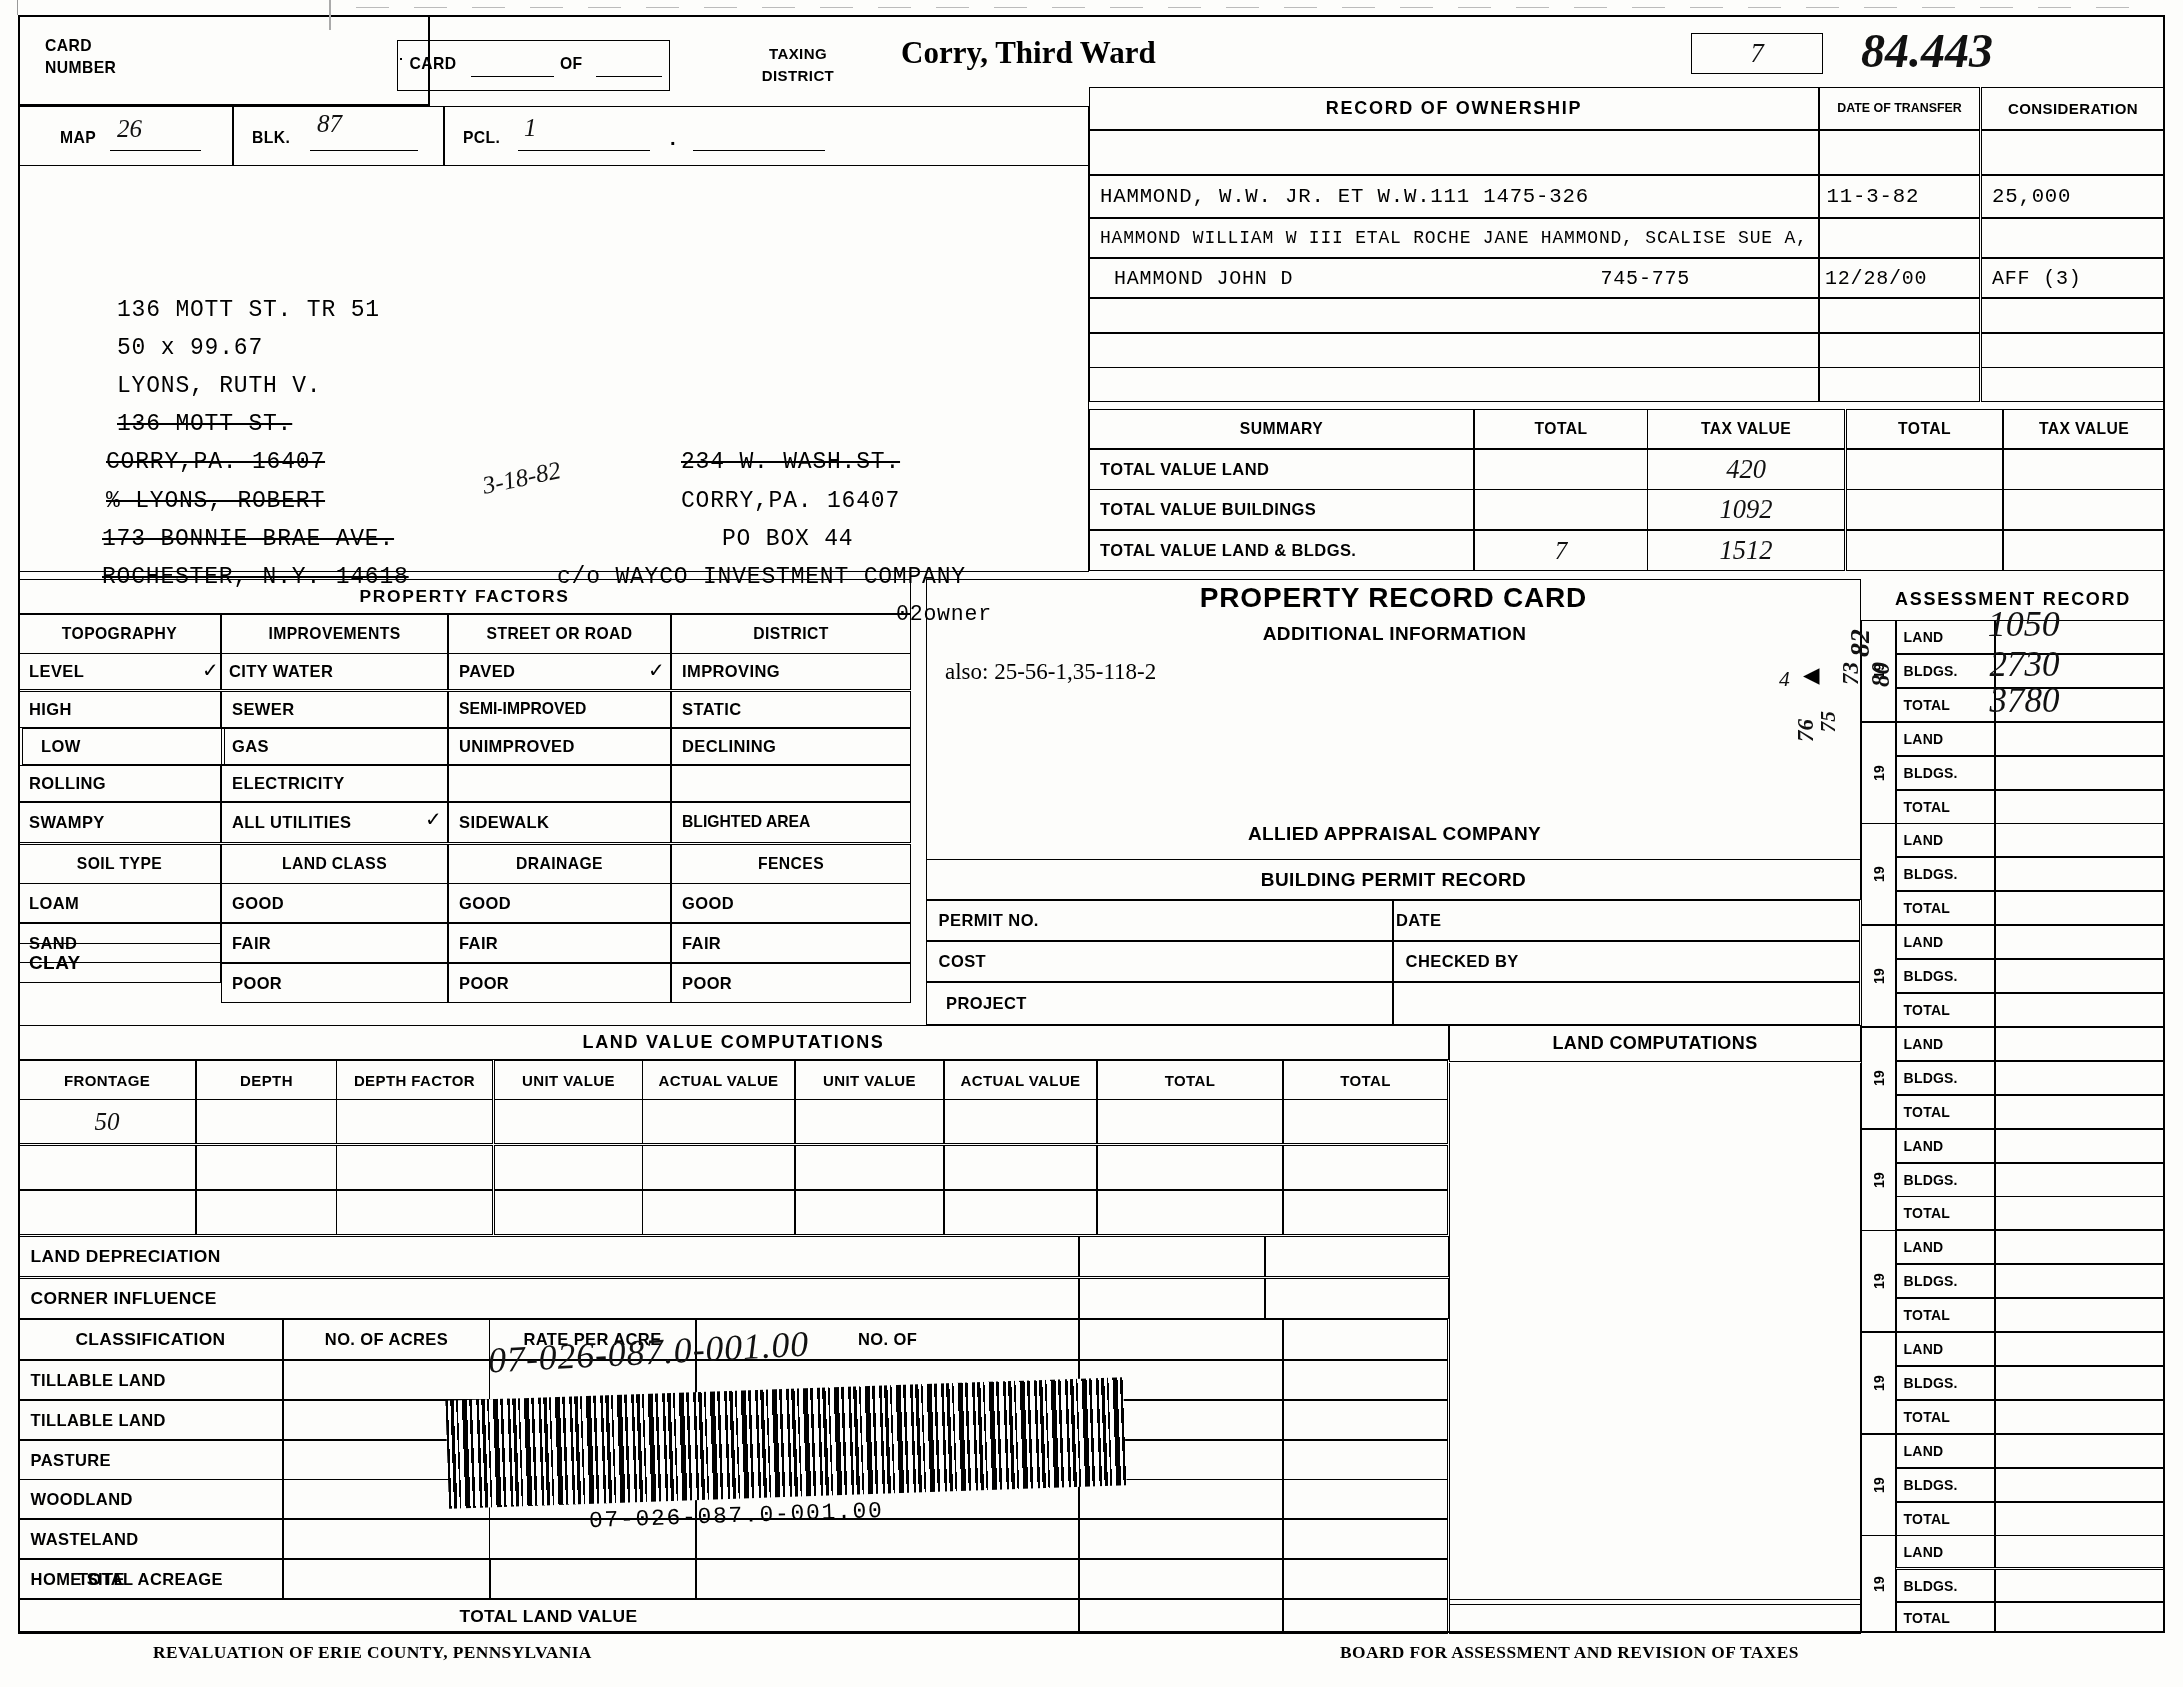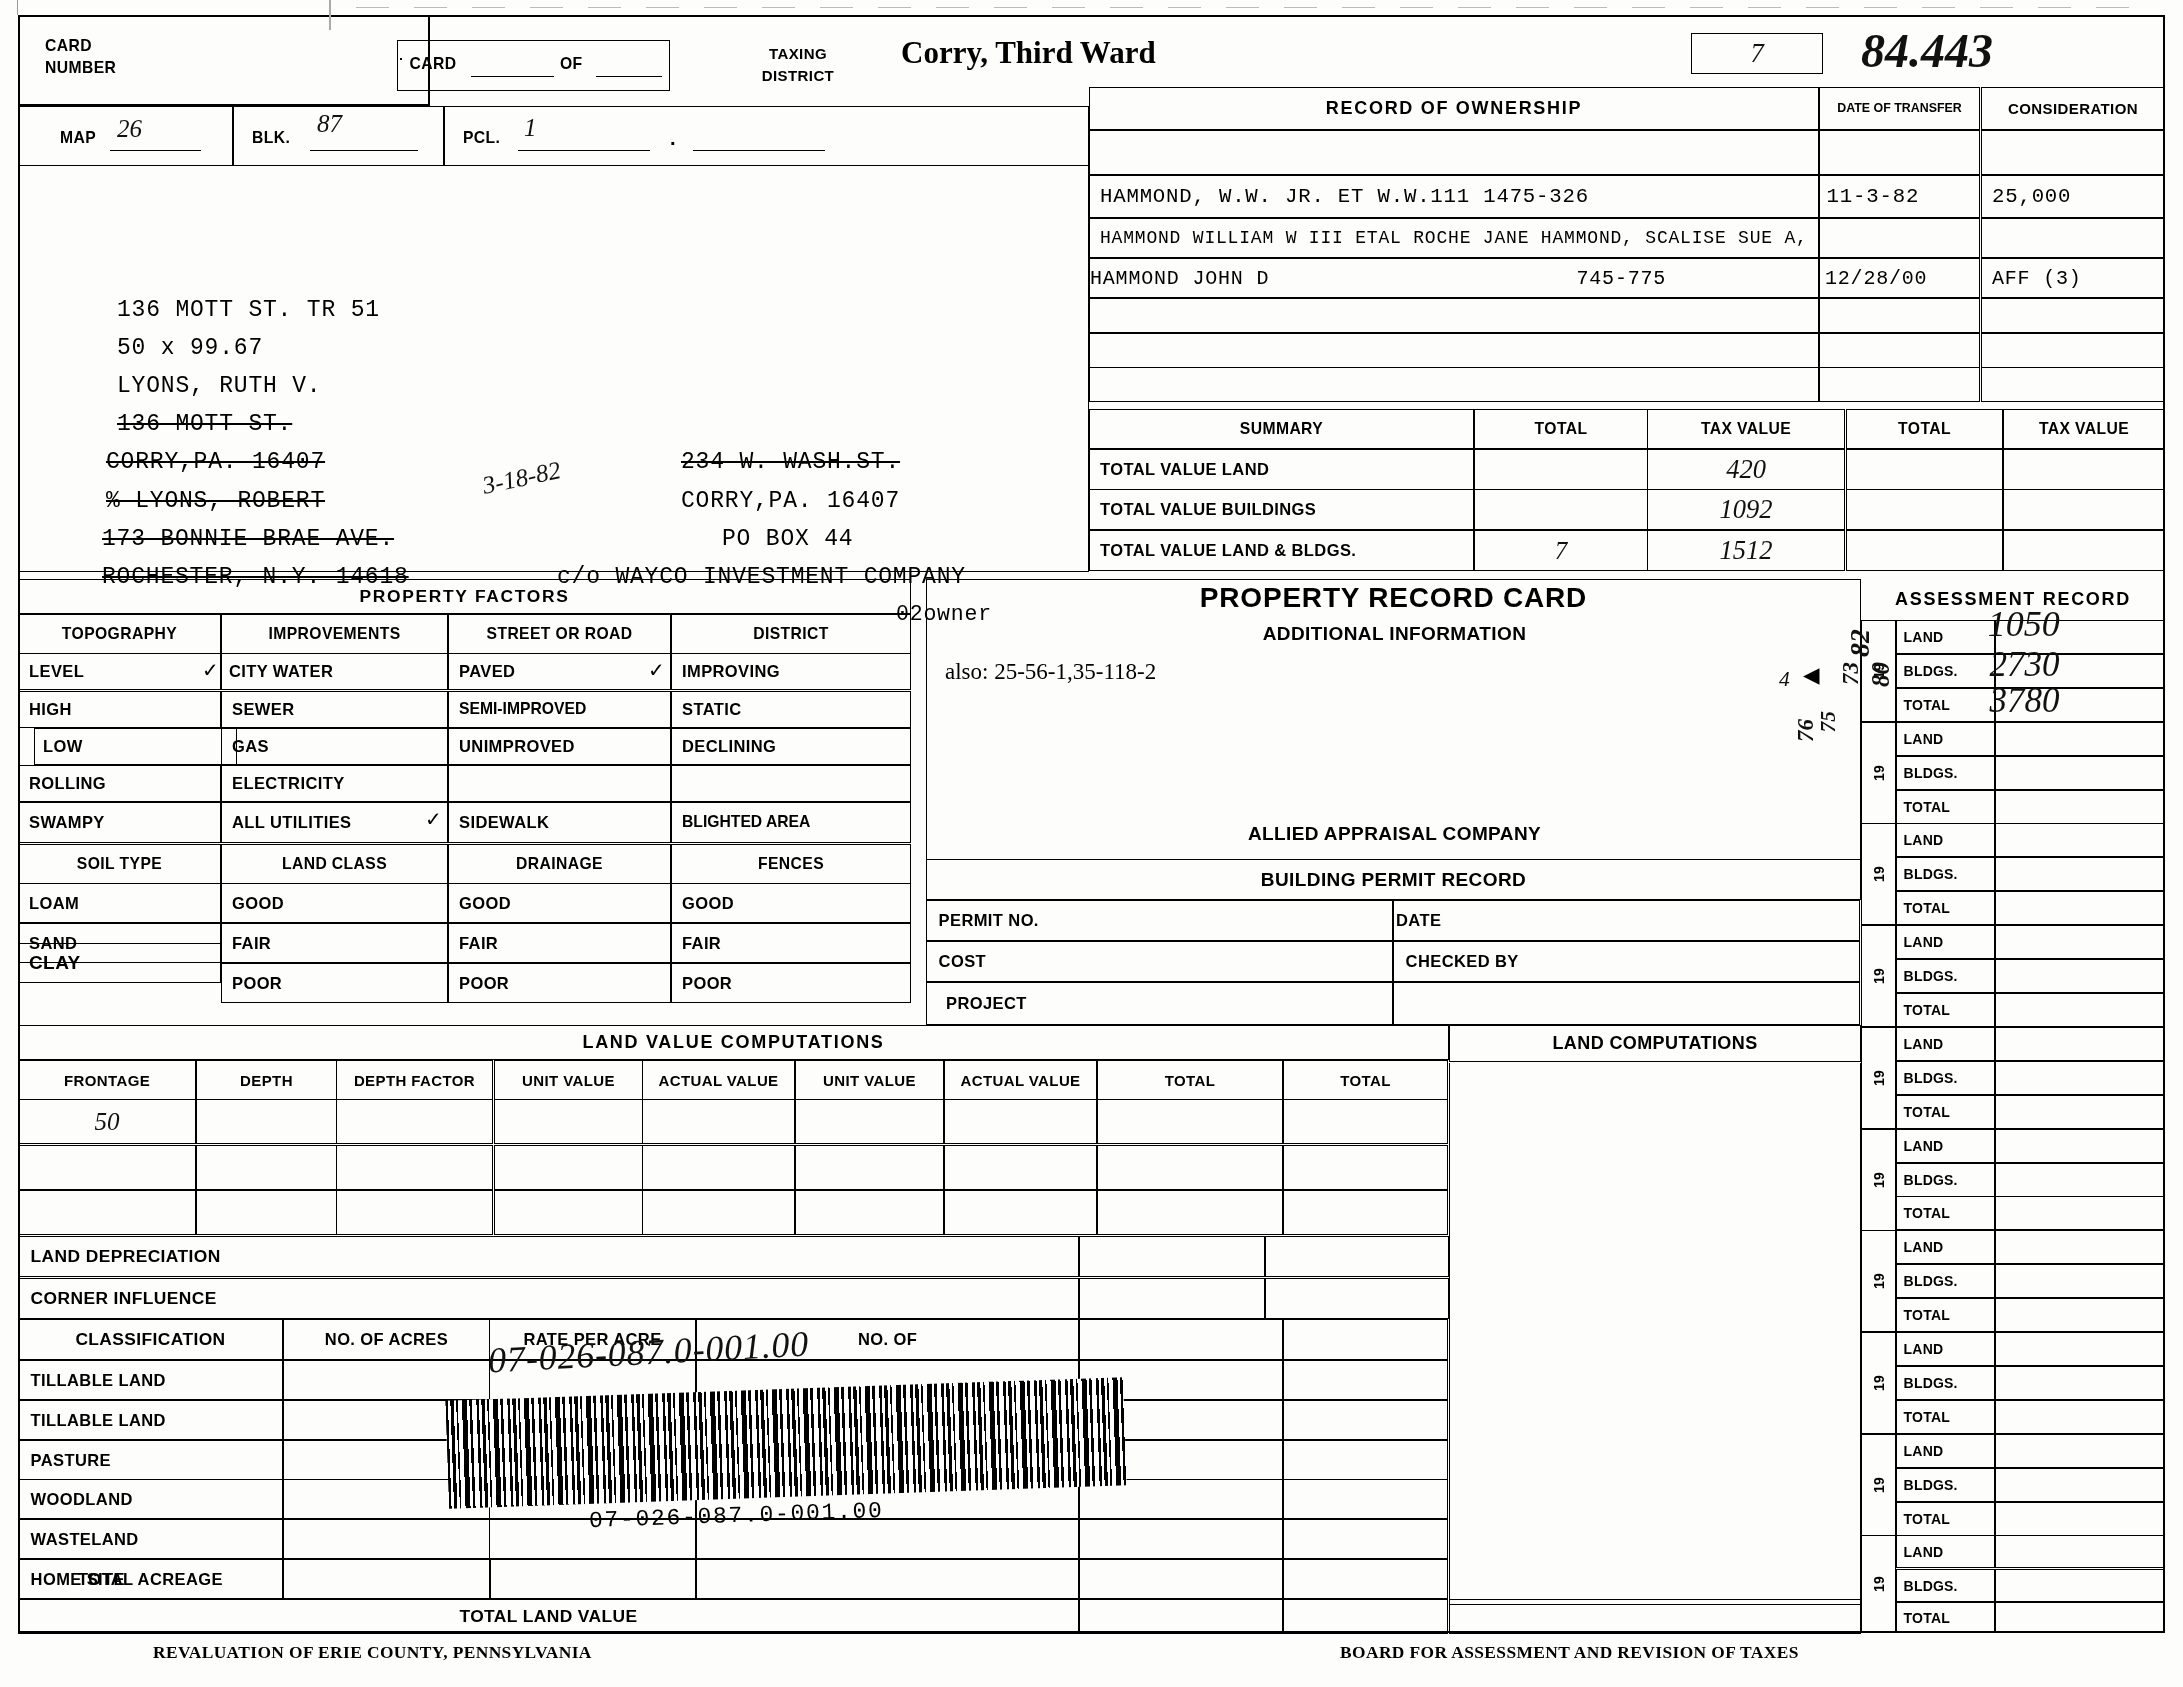--- a/index.html
+++ b/index.html
@@ -140,21 +140,21 @@
     <div class="abs bx lft" style="left:892px; top:88px; width:184px; height:43px; padding-left:10px;">
       <span class="type" style="font-size:20.7px;">25,000</span>
     </div>
 
     <div class="abs bx lft" style="left:0px; top:131px; width:730px; height:40px; padding-left:10px;">
       <span class="type" style="font-size:18px; white-space:nowrap;">HAMMOND WILLIAM W III ETAL ROCHE JANE HAMMOND, SCALISE SUE A,</span>
     </div>
     <div class="abs bx" style="left:730px; top:131px; width:161px; height:40px;"></div>
     <div class="abs bx" style="left:892px; top:131px; width:184px; height:40px;"></div>
 
-    <div class="abs bx lft" style="left:0px; top:171px; width:730px; height:40px; padding-left:0;">
+    <div class="abs bx lft" style="left:0px; top:171px; width:730px; height:40px; padding-left:24px;">
       <span class="type" style="font-size:20px; white-space:pre;">HAMMOND JOHN D                        745-775</span>
     </div>
     <div class="abs bx lft" style="left:730px; top:171px; width:161px; height:40px; padding-left:5px;">
       <span class="type" style="font-size:20px;">12/28/00</span>
     </div>
     <div class="abs bx lft" style="left:892px; top:171px; width:184px; height:40px; padding-left:10px;">
       <span class="type" style="font-size:20px;">AFF (3)</span>
     </div>
 
     <div class="abs bx" style="left:0px; top:211px; width:730px; height:35px;"></div>
@@ -237,21 +237,21 @@
     <div class="abs bx lft lbl" style="left:203px; top:112px; width:227px; height:37px; padding-left:10px; font-size:16.5px;">
         <span>SEWER</span>
       </div>
     <div class="abs bx lft" style="left:430px; top:112px; width:223px; height:37px; padding-left:10px; font-size:15.7px; font-weight:bold; line-height:16.5px;">
         <span style="white-space:pre-line;">SEMI-IMPROVED</span>
       </div>
     <div class="abs bx lft lbl" style="left:653px; top:112px; width:240px; height:37px; padding-left:10px; font-size:16.5px;">
         <span>STATIC</span>
       </div>
 
-    <div class="abs bx lft lbl" style="left:16px; top:149px; width:203px; height:37px; padding-left:8px; font-size:16.5px;">
+    <div class="abs bx lft lbl" style="left:4px; top:149px; width:203px; height:37px; padding-left:18px; font-size:16.5px;">
         <span>LOW</span>
       </div>
     <div class="abs bx lft lbl" style="left:203px; top:149px; width:227px; height:37px; padding-left:10px; font-size:16.5px;">
         <span>GAS</span>
       </div>
     <div class="abs bx lft lbl" style="left:430px; top:149px; width:223px; height:37px; padding-left:10px; font-size:16.5px;">
         <span>UNIMPROVED</span>
       </div>
     <div class="abs bx lft lbl" style="left:653px; top:149px; width:240px; height:37px; padding-left:10px; font-size:16.5px;">
         <span>DECLINING</span>

